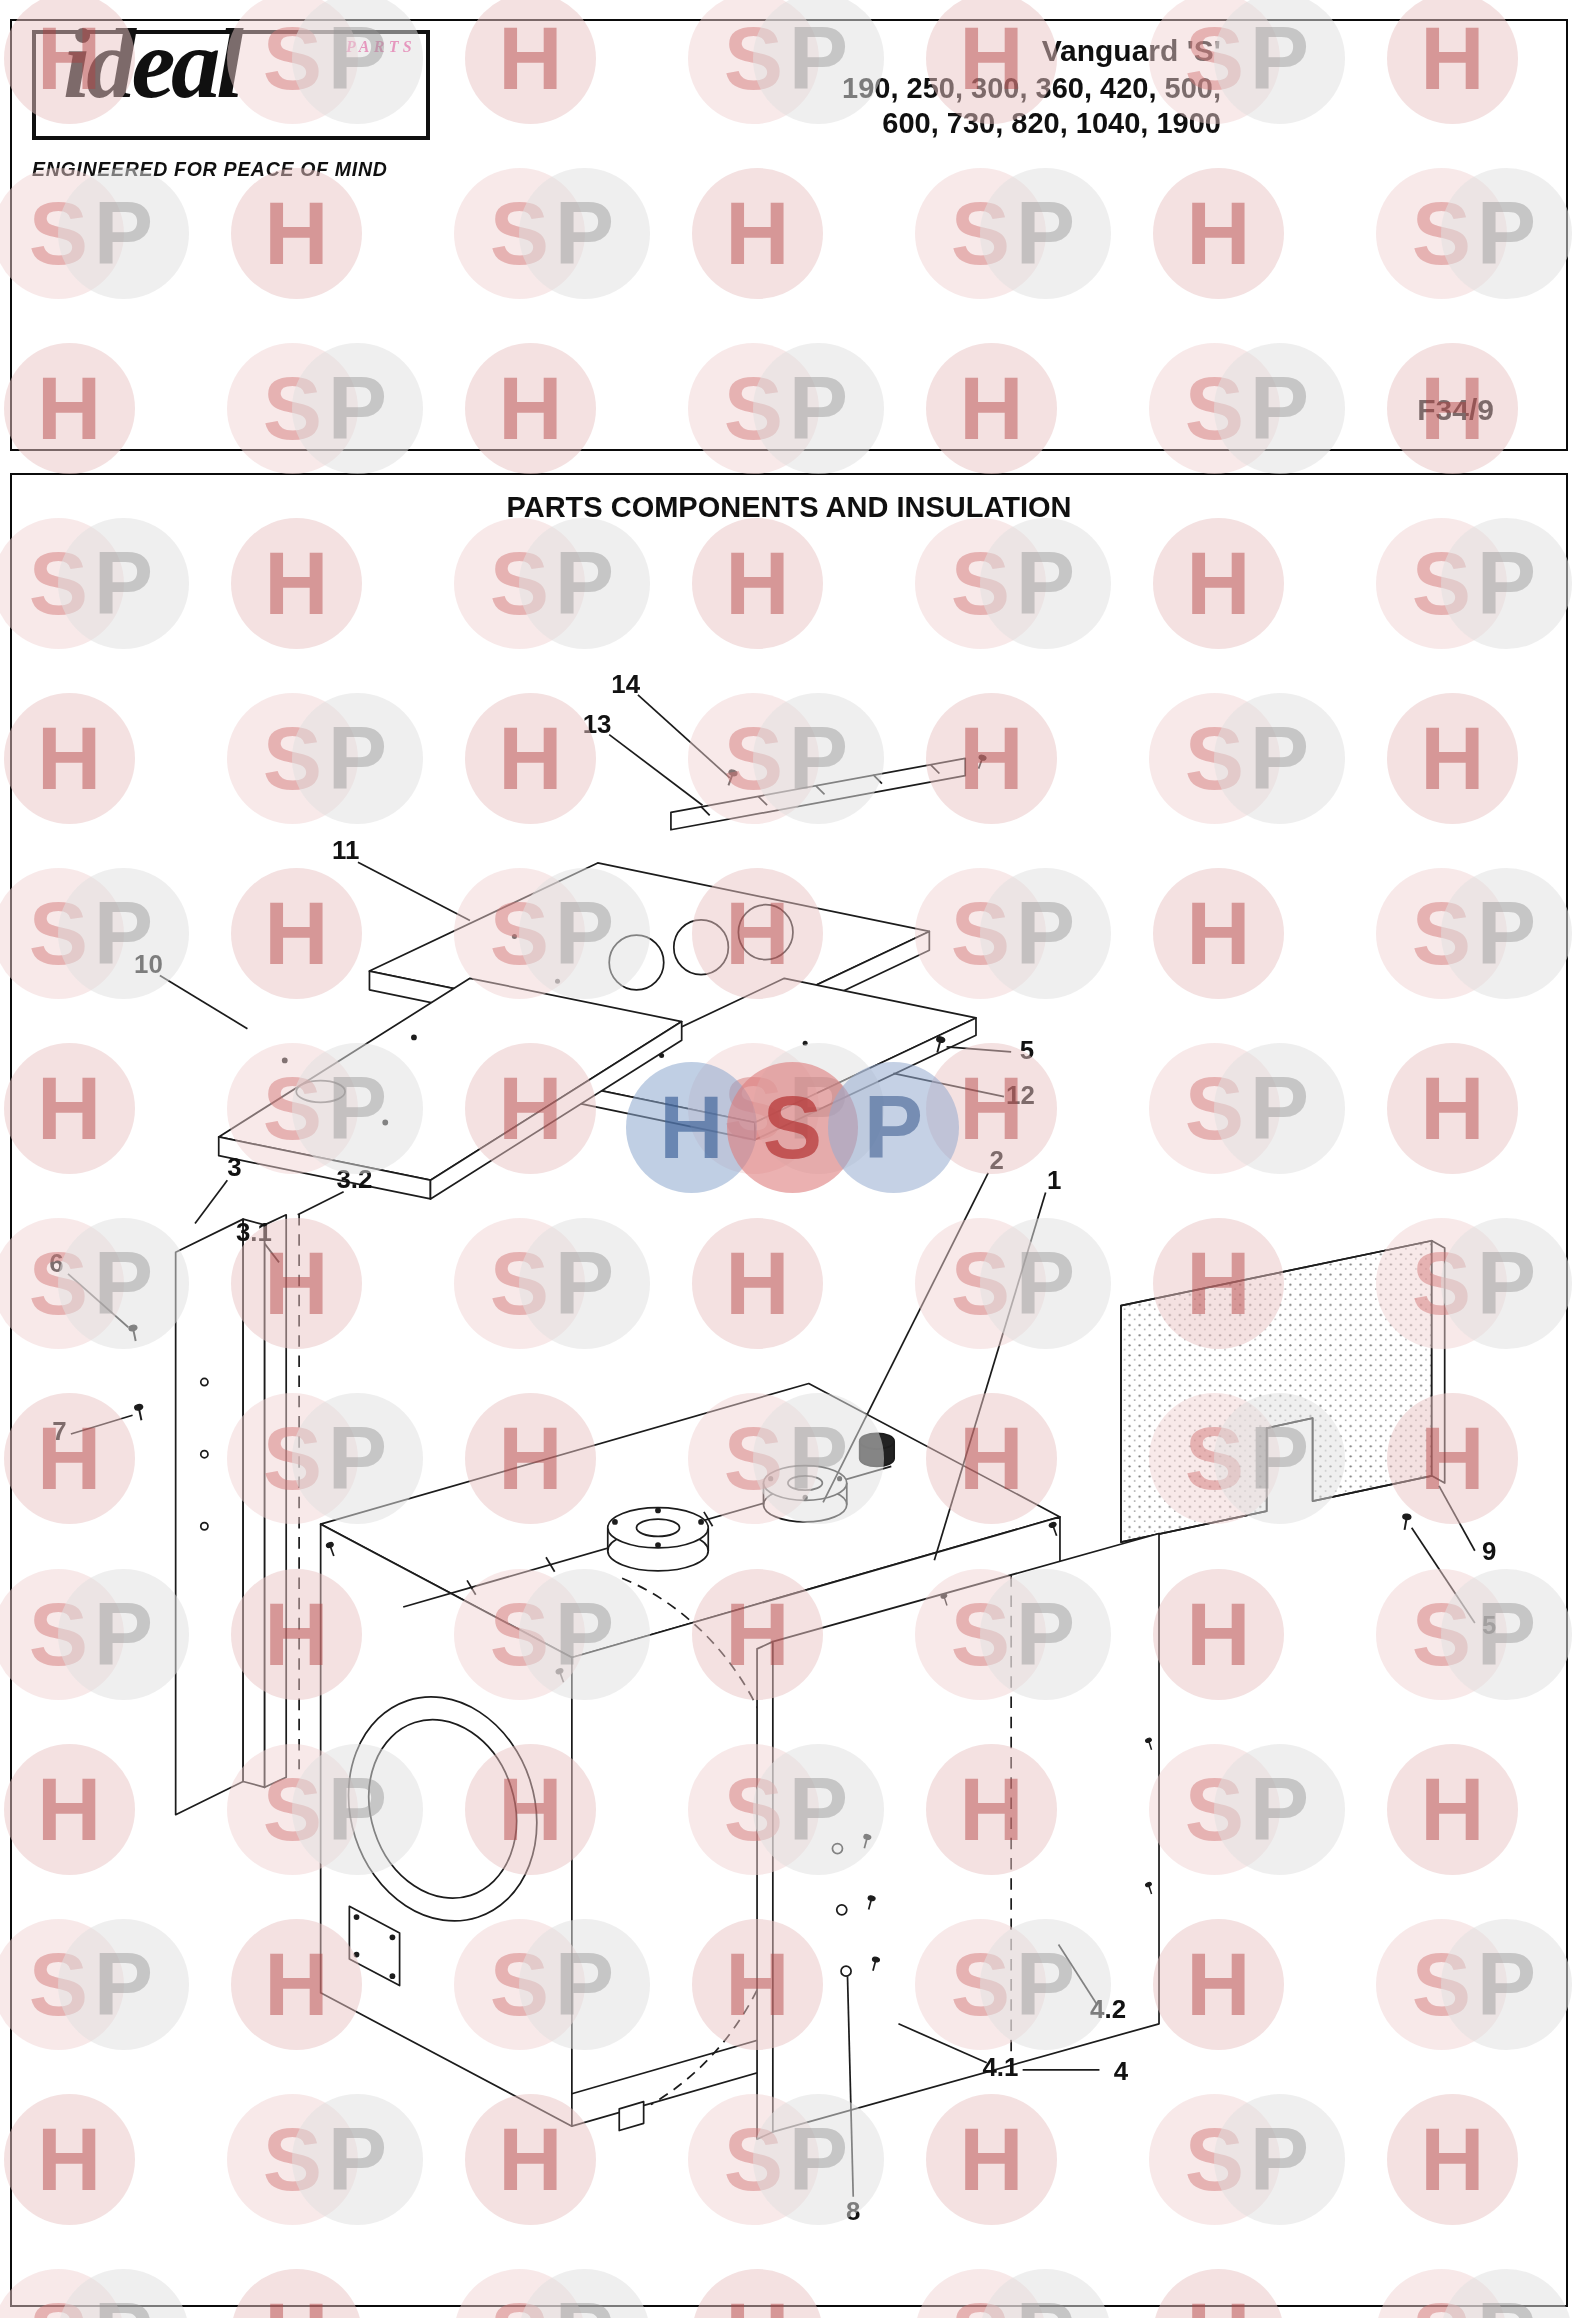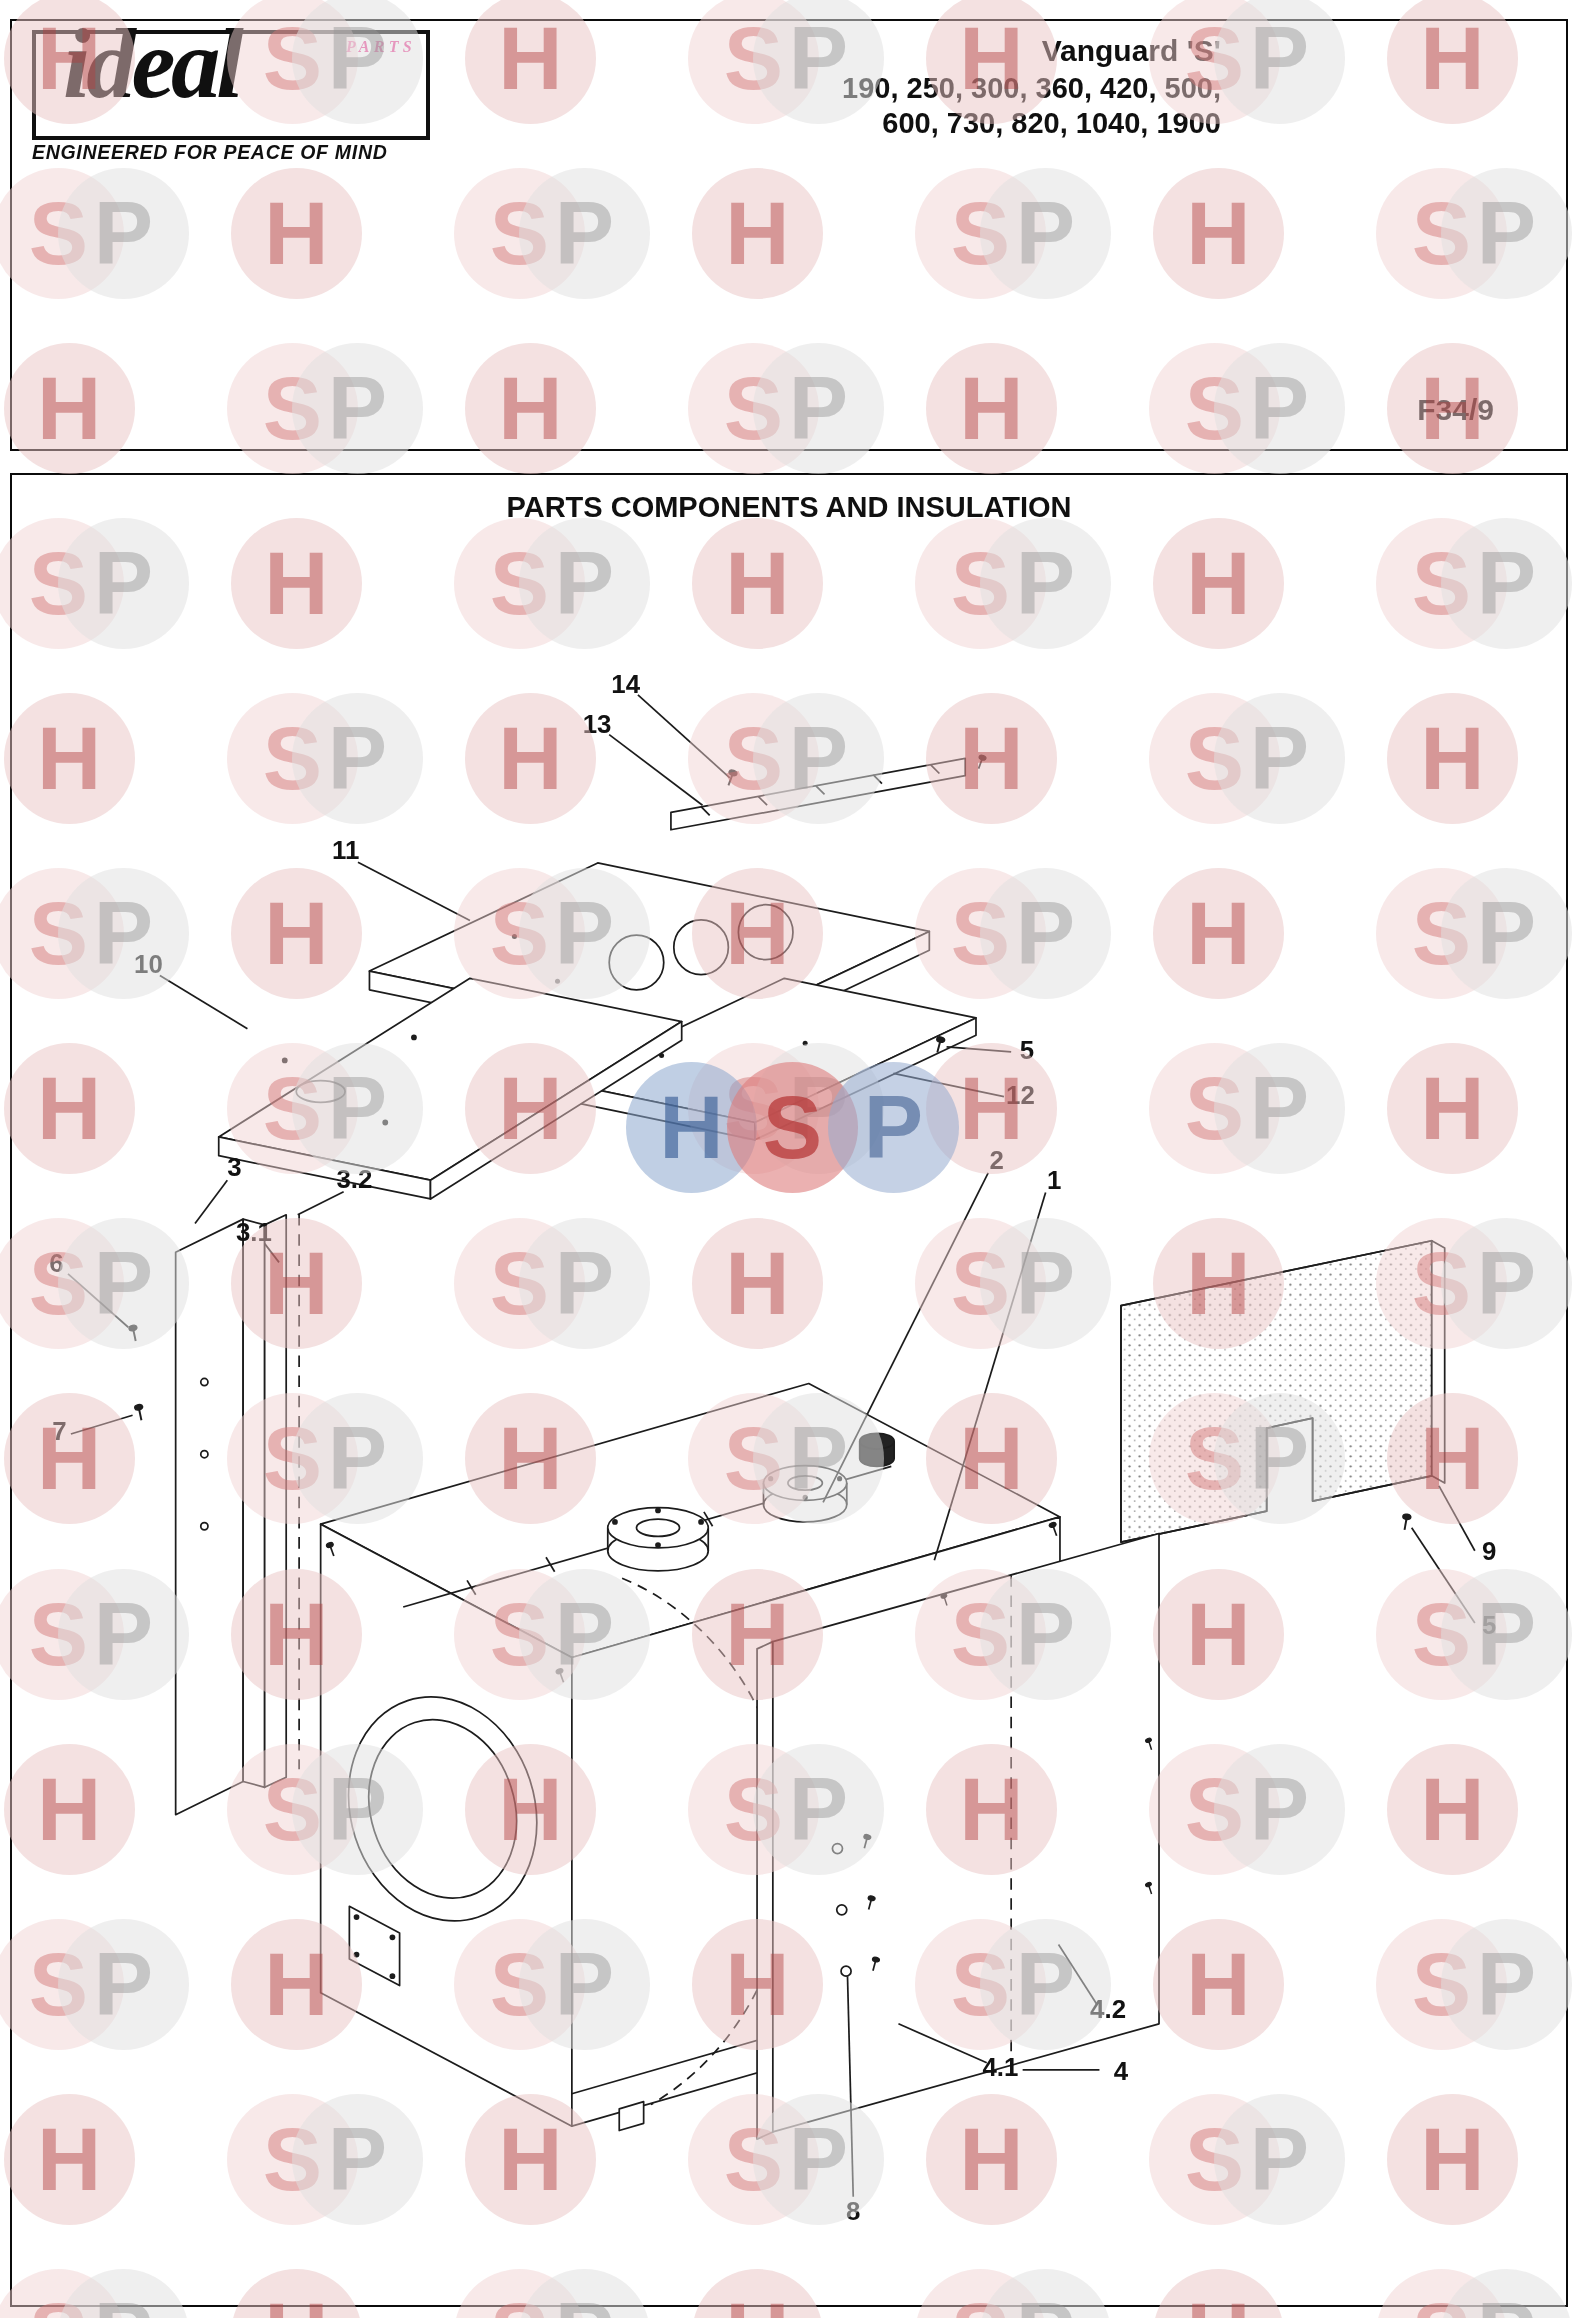--- a/index.html
+++ b/index.html
@@ -29,21 +29,21 @@
     position:absolute;left:27px;top:-20px;
     font-family:"Liberation Serif",serif;font-style:italic;font-weight:bold;
     font-size:99px;line-height:1;color:#101010;letter-spacing:-4.3px;
   }
   .logo-parts{
     position:absolute;right:10px;top:4.3px;
     font-family:"Liberation Serif",serif;font-style:italic;font-weight:bold;
     font-size:16px;letter-spacing:4.3px;color:#ec4899;
   }
   .logo-tagline{
-    margin-top:1px;font-style:italic;font-weight:bold;font-size:19.5px;
+    margin-top:18px;font-style:italic;font-weight:bold;font-size:19.5px;
     letter-spacing:0.7px;color:#101010;white-space:nowrap;
   }
   
   .model-block{position:absolute;left:830px;top:13px;color:#101010;text-align:right;}
   .model-name{font-weight:bold;font-size:30px;margin-bottom:2.9px;}
   .model-line{font-weight:bold;font-size:29px;line-height:1.22;}
   .page-ref{
     position:absolute;right:72px;bottom:21.6px;
     font-weight:bold;font-size:30px;color:#101010;
   }

